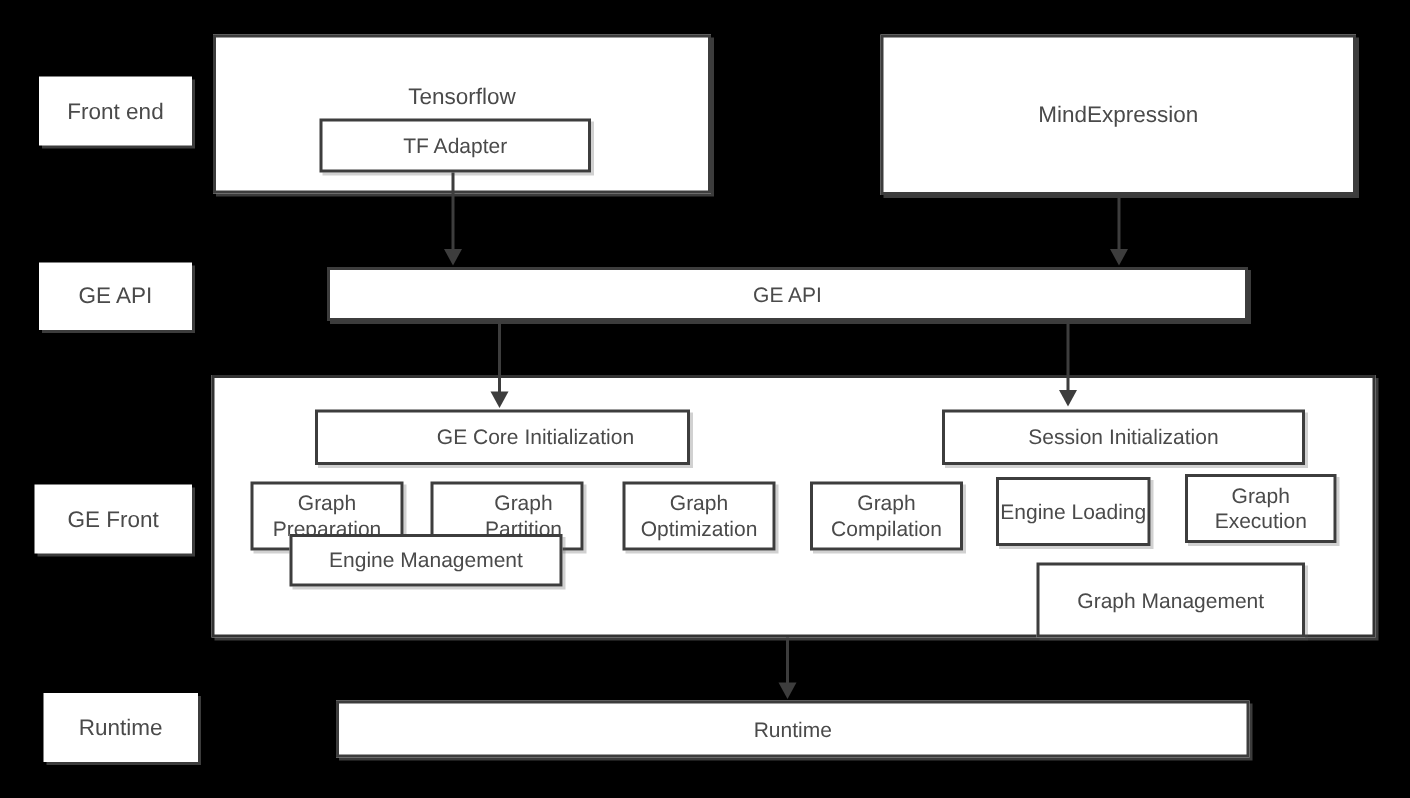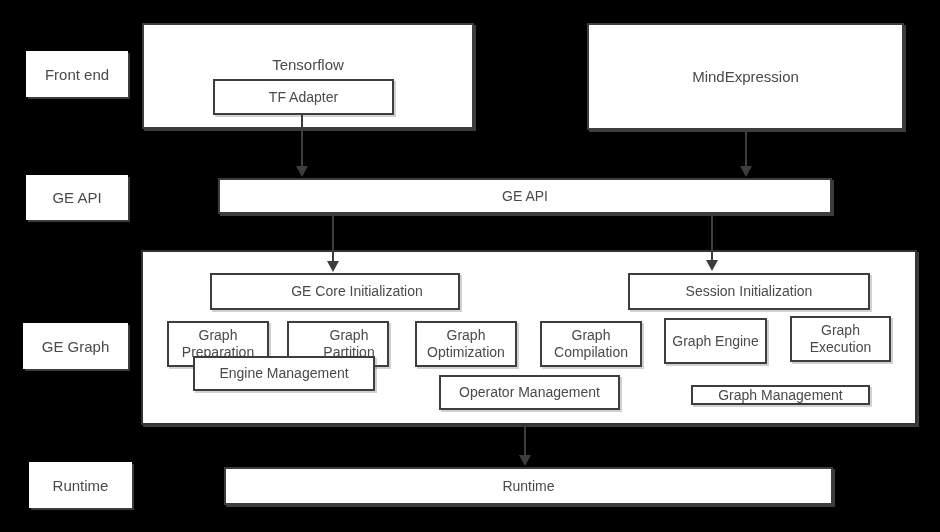--- a/index.html
+++ b/index.html
@@ -69,21 +69,21 @@
 
   .mod-1 { left: 167px; top: 321px; width: 102px; height: 46px; }
   .mod-2 { left: 287px; top: 321px; width: 102px; height: 46px; padding-left: 22px; }
   .mod-3 { left: 415px; top: 321px; width: 102px; height: 46px; }
   .mod-4 { left: 540px; top: 321px; width: 102px; height: 46px; }
   .mod-5 { left: 664px; top: 318px; width: 103px; height: 46px; }
   .mod-6 { left: 790px; top: 316px; width: 101px; height: 46px; }
 
   .mgmt-1 { left: 193px; top: 356px; width: 182px; height: 35px; }
   .mgmt-2 { left: 439px; top: 375px; width: 181px; height: 35px; }
-  .mgmt-3 { left: 691px; top: 375px; width: 179px; height: 20px; margin-top: 10px; }
+  .mgmt-3 { left: 691px; top: 375px; width: 179px; height: 50px; }
 
   
   .runtime-bar { left: 224px; top: 467px; width: 609px; height: 38px; }
 
   
   .arrow-line {
     position: absolute;
     width: 2px;
     background: #3d3d3d;
     z-index: 6;
@@ -110,45 +110,44 @@
   .z1 { z-index: 1; }
   .z2 { z-index: 2; }
 </style>
 </head>
 <body>
 
 <div class="stage">
 
   <div class="box plate lbl-front-end">Front end</div>
   <div class="box plate lbl-ge-api">GE API</div>
-  <div class="box plate lbl-ge-core">GE Graph</div>
+  <div class="box plate lbl-ge-core">GE Front</div>
   <div class="box plate lbl-runtime">Runtime</div>
 
   <div class="box bordered on-black tensorflow-box z1">
     <div class="tensorflow-title">Tensorflow</div>
   </div>
   <div class="box bordered on-white tf-adapter-box z2">TF Adapter</div>
   <div class="box bordered on-black mindexpression-box z1">MindExpression</div>
 
   <div class="box bordered on-black ge-api-bar z1">GE API</div>
 
   <div class="box on-black ge-core-box z1"></div>
 
   <div class="box bordered on-white ge-core-init z2">GE Core Initialization</div>
   <div class="box bordered on-white session-init z2">Session Initialization</div>
 
   <div class="box bordered on-white mod-1 z2">Graph Preparation</div>
   <div class="box bordered on-white mod-2 z2">Graph Partition</div>
   <div class="box bordered on-white mod-3 z2">Graph Optimization</div>
   <div class="box bordered on-white mod-4 z2">Graph Compilation</div>
-  <div class="box bordered on-white mod-5 z2">Graph Engine</div>
+  <div class="box bordered on-white mod-5 z2">Engine Loading</div>
   <div class="box bordered on-white mod-6 z2">Graph Execution</div>
 
   <div class="box bordered on-white mgmt-1 z2">Engine Management</div>
-  <div class="box bordered on-white mgmt-2 z2">Operator Management</div>
   <div class="box bordered on-white mgmt-3 z2">Graph Management</div>
 
   <div class="box bordered on-black runtime-bar z1">Runtime</div>
 
   <div class="arrow-line al-1"></div>
   <div class="arrow-head ah-1"></div>
 
   <div class="arrow-line al-2"></div>
   <div class="arrow-head ah-2"></div>
 

